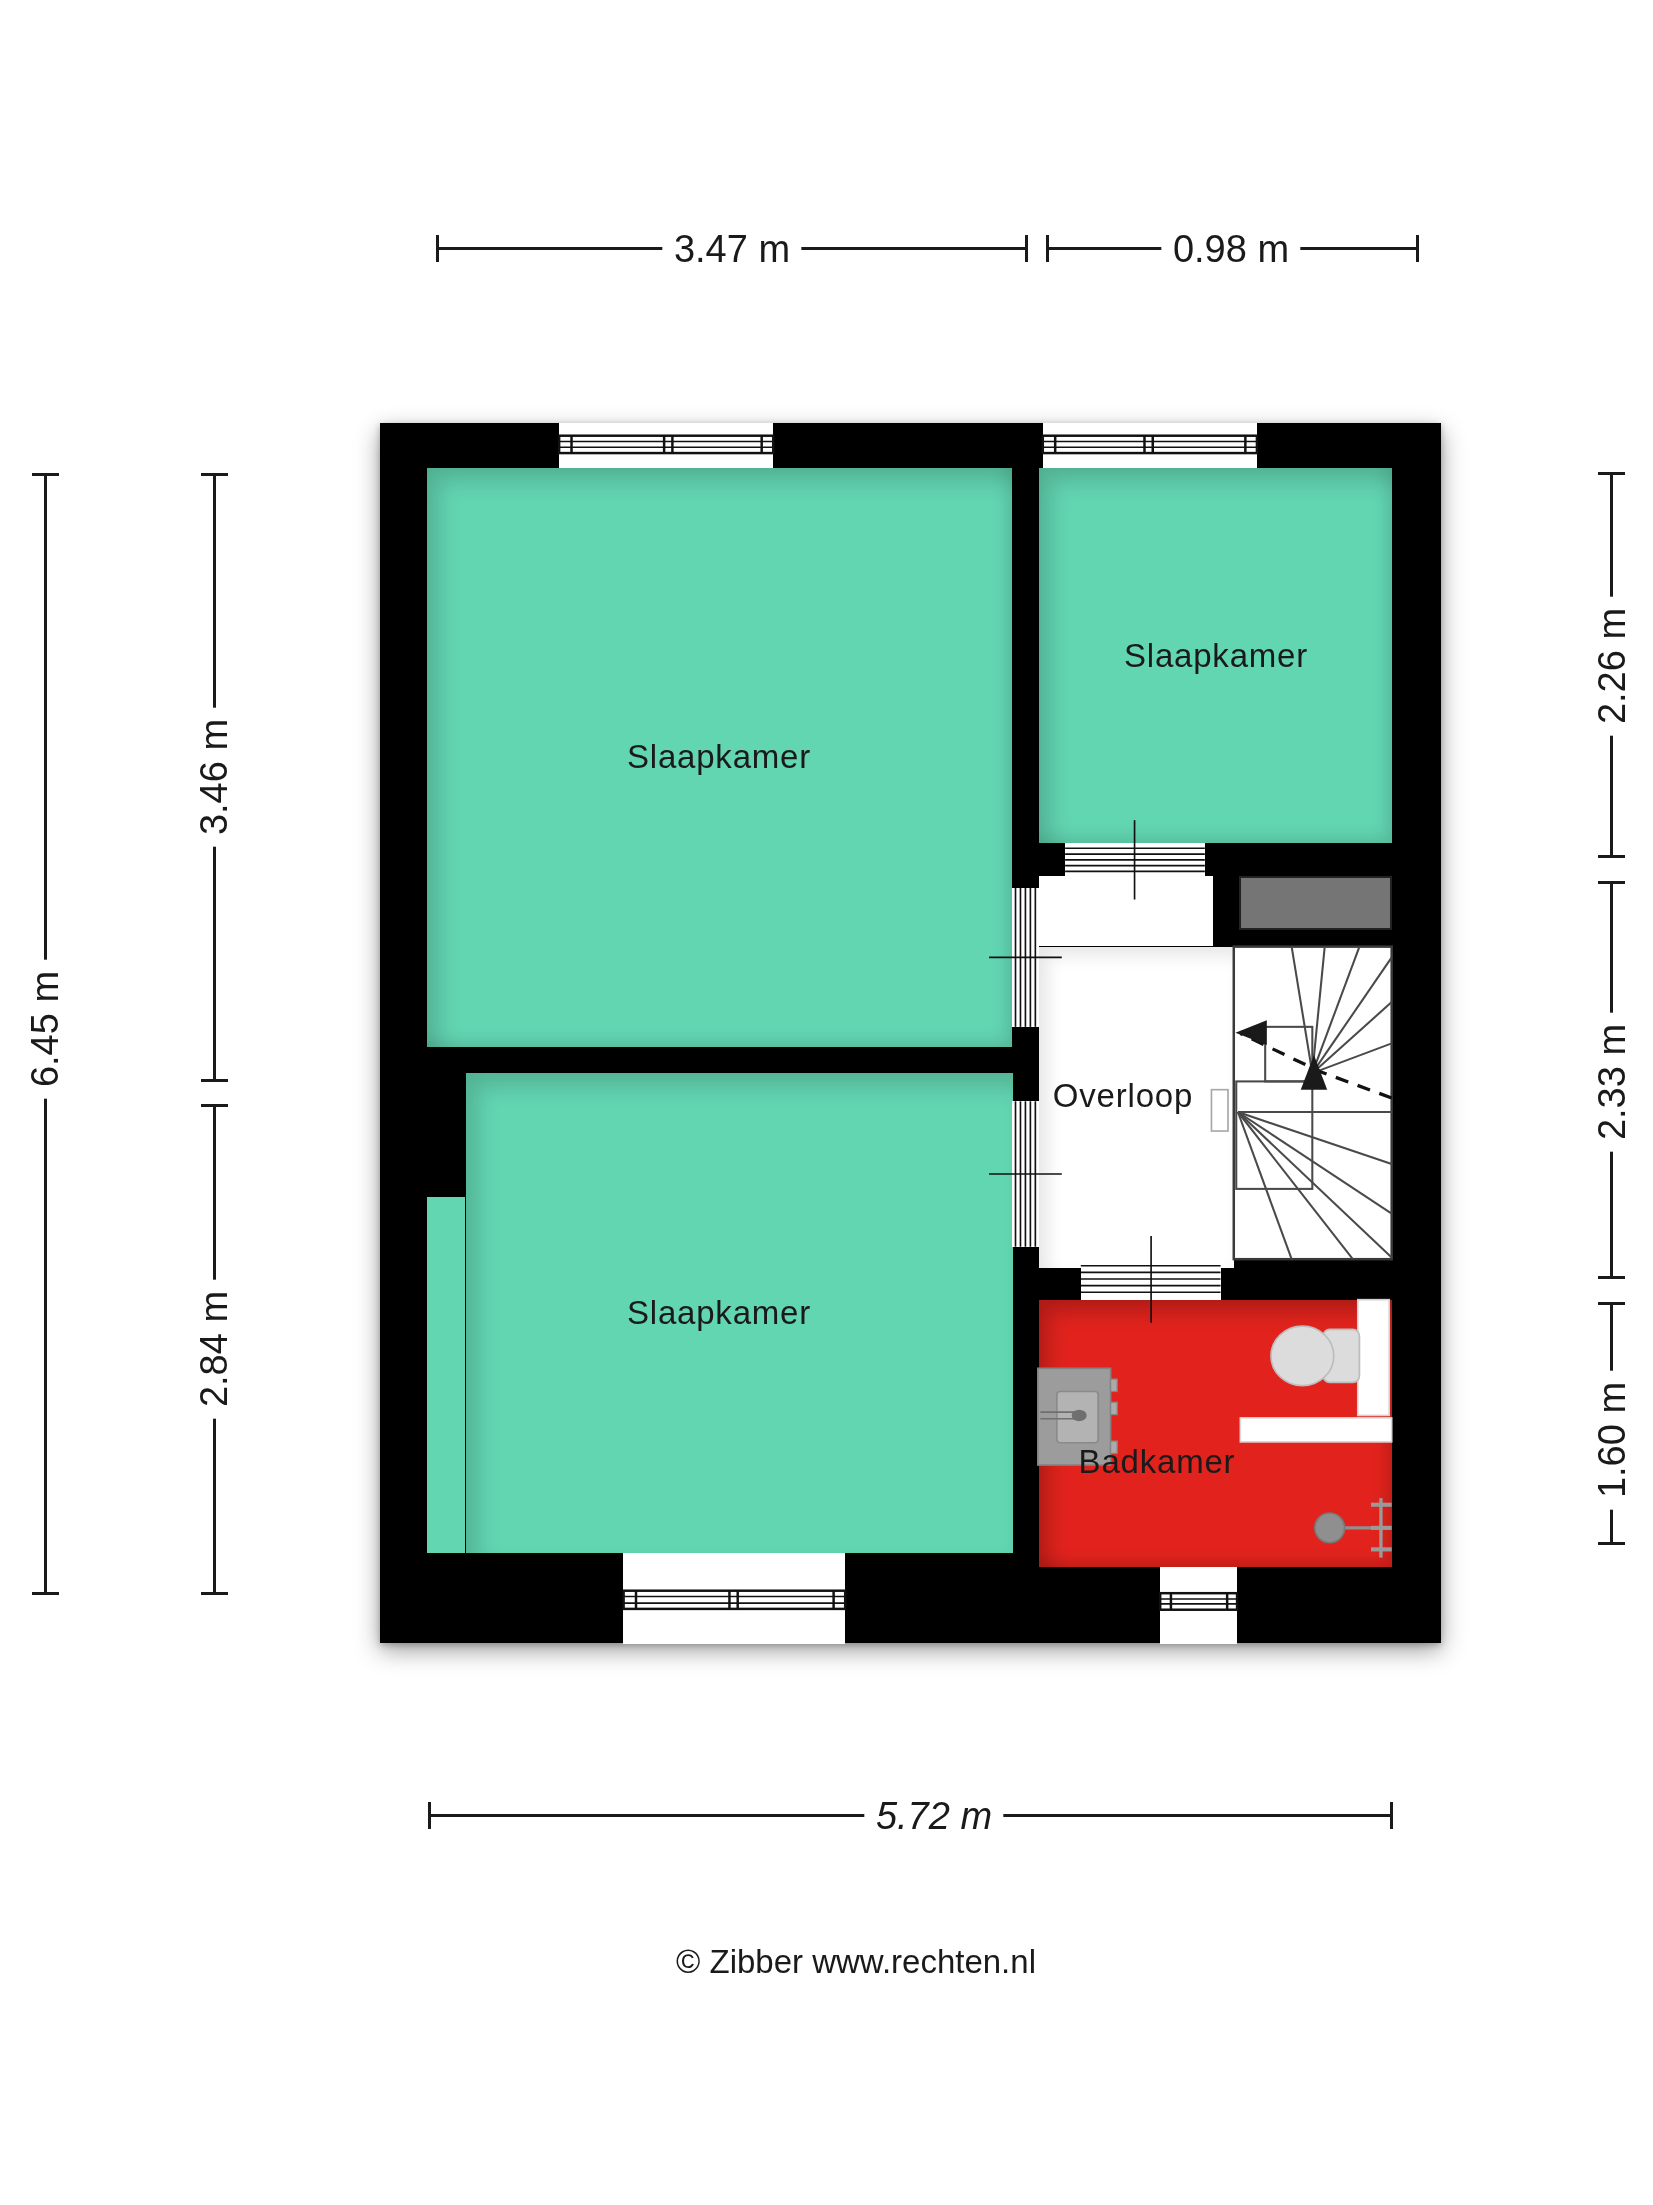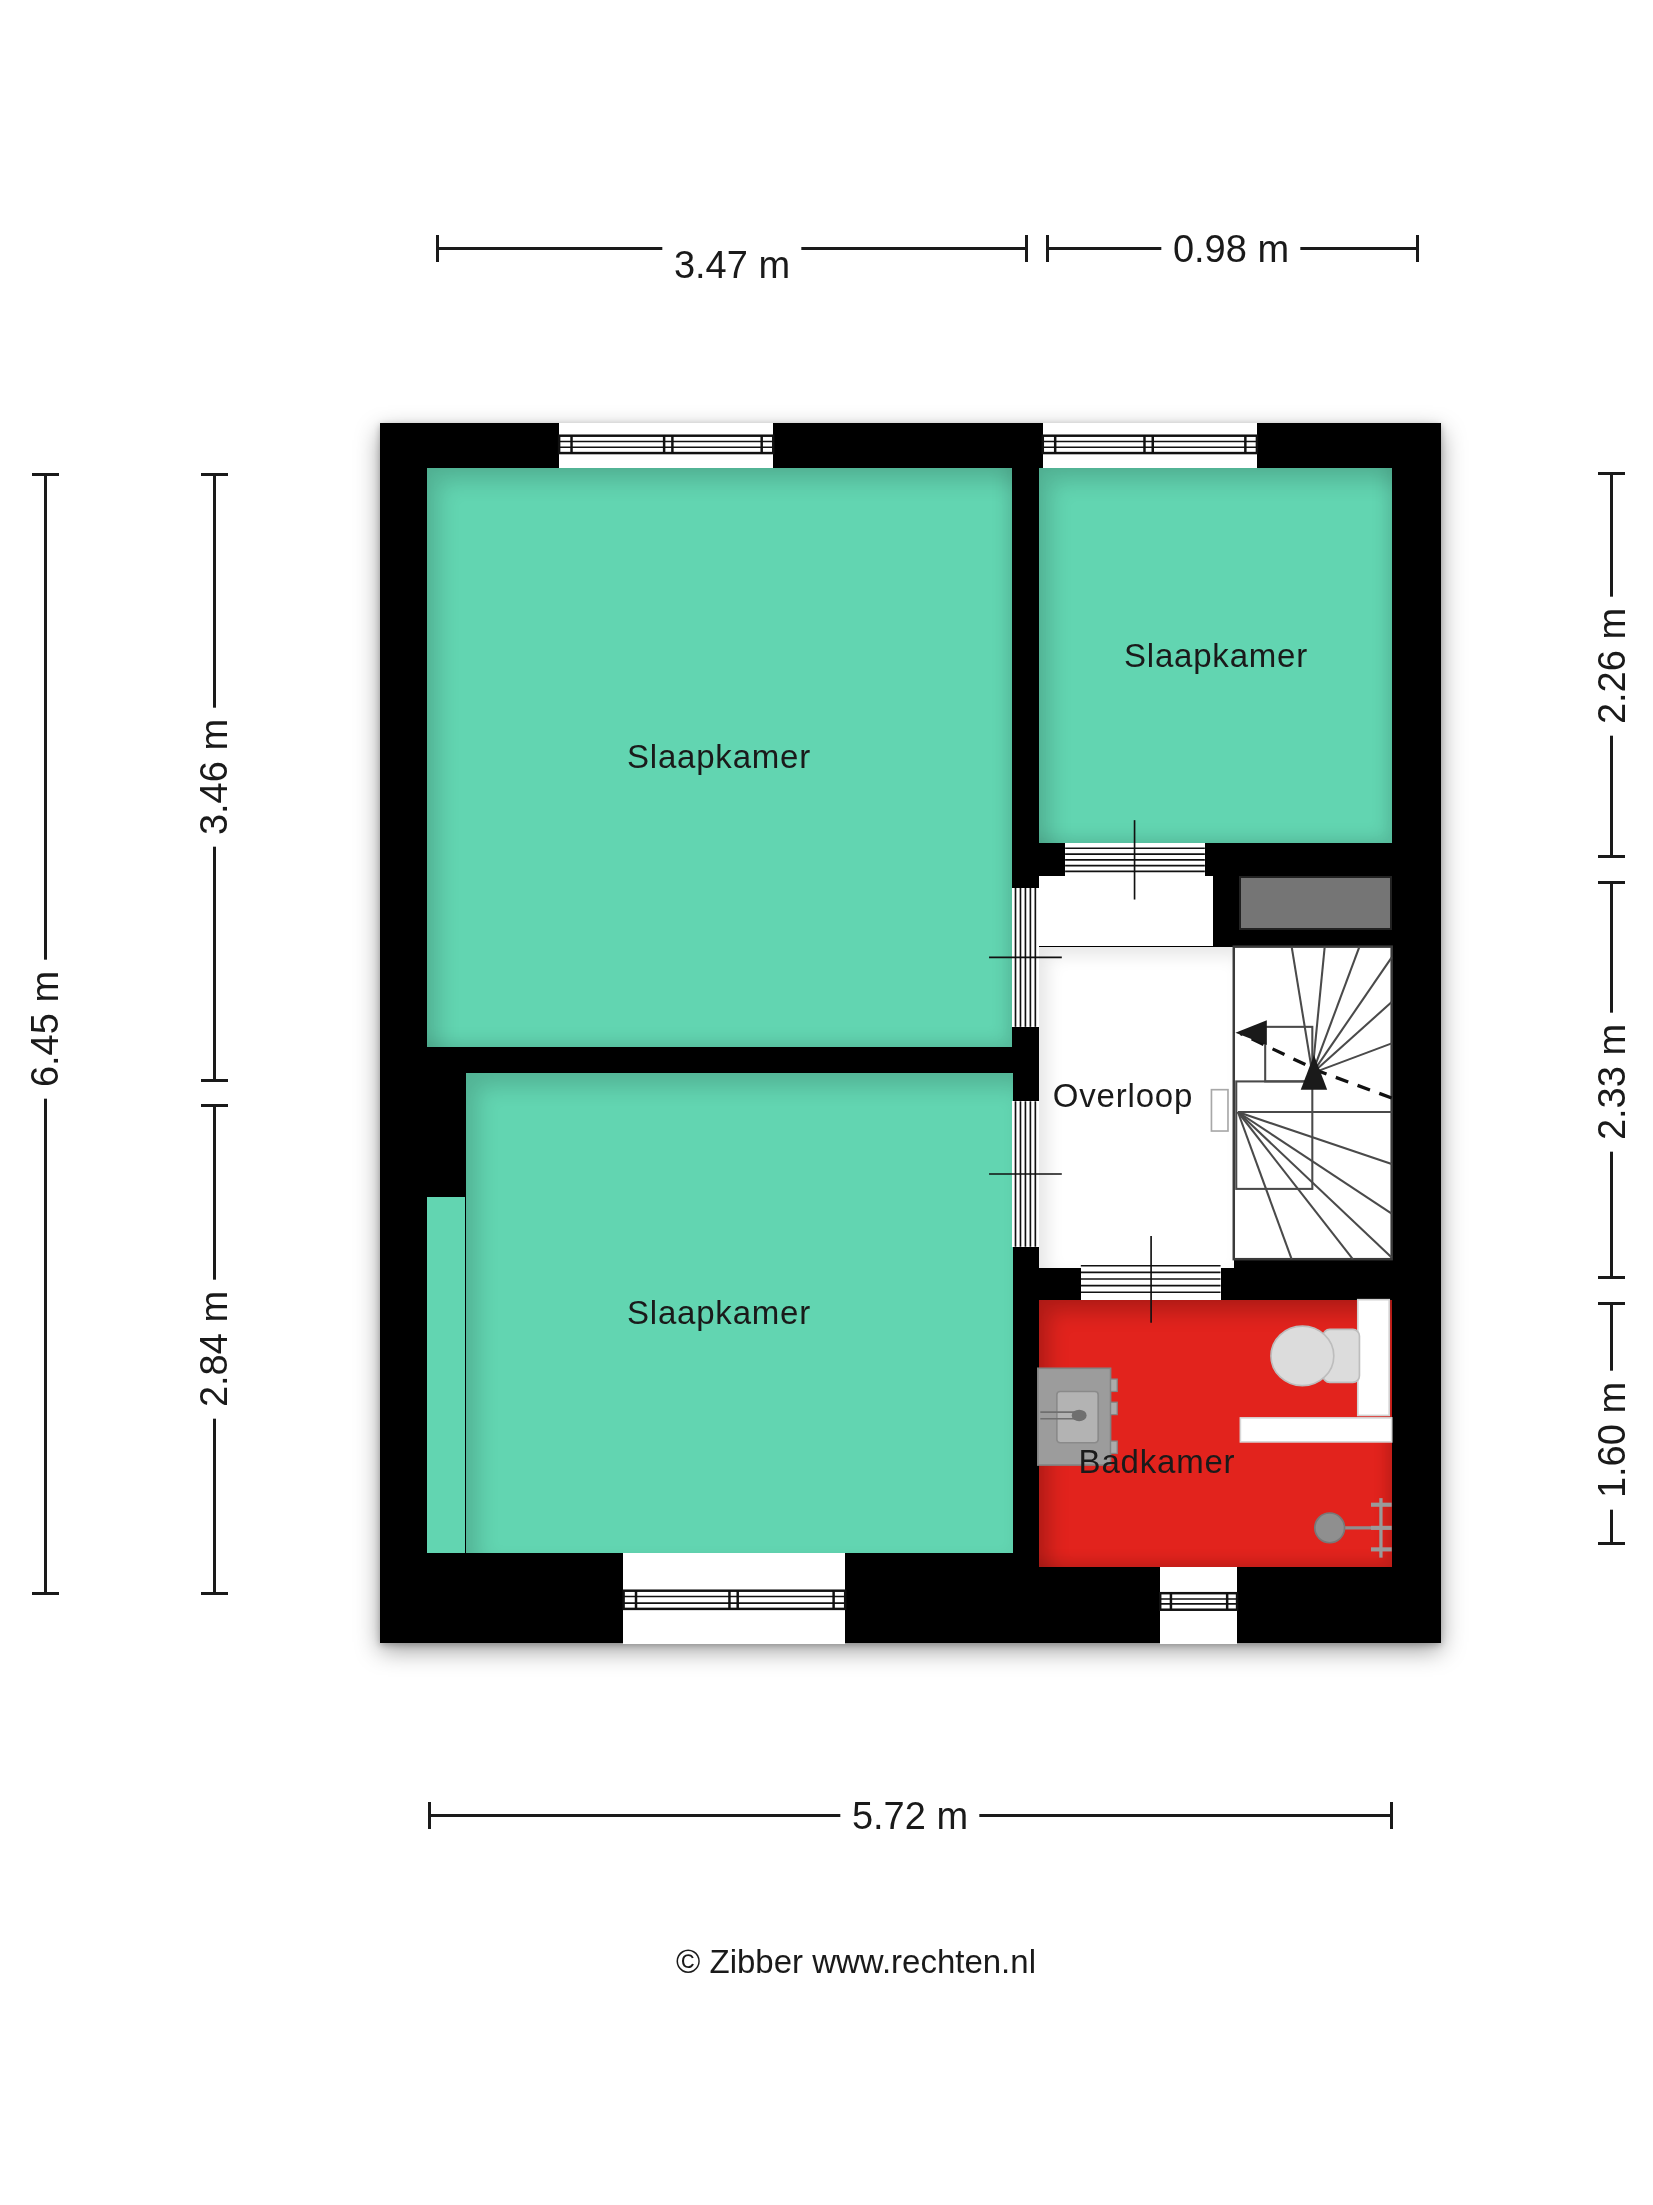--- a/index.html
+++ b/index.html
@@ -202,31 +202,31 @@
 
   <div class="room-label" style="left:719px;top:757px;">Slaapkamer</div>
   <div class="room-label" style="left:1216px;top:656px;">Slaapkamer</div>
   <div class="room-label" style="left:719px;top:1313px;">Slaapkamer</div>
   <div class="room-label" style="left:1123px;top:1096px;">Overloop</div>
   <div class="room-label" style="left:1157px;top:1462px;">Badkamer</div>
 
   <div class="dim-h" style="left:437px;top:247px;width:590px;"></div>
   <div class="tick-v" style="left:436px;top:235px;"></div>
   <div class="tick-v" style="left:1025px;top:235px;"></div>
-  <div class="dim-label" style="left:732px;top:249px;margin-top:16px;">3.47 m</div>
+  <div class="dim-label" style="left:732px;top:249px;">3.47 m</div>
 
   <div class="dim-h" style="left:1047px;top:247px;width:370px;"></div>
   <div class="tick-v" style="left:1046px;top:235px;"></div>
   <div class="tick-v" style="left:1416px;top:235px;"></div>
   <div class="dim-label" style="left:1231px;top:249px;">0.98 m</div>
 
   <div class="dim-h" style="left:429px;top:1814px;width:962px;"></div>
   <div class="tick-v" style="left:428px;top:1802px;"></div>
   <div class="tick-v" style="left:1390px;top:1802px;"></div>
-  <div class="dim-label" style="left:910px;top:1816px;">5.72 m</div>
+  <div class="dim-label" style="left:934px;top:1816px;font-style:italic;">5.72 m</div>
 
   <div class="dim-v" style="left:44px;top:474px;height:1120px;"></div>
   <div class="tick-h" style="left:32px;top:473px;"></div>
   <div class="tick-h" style="left:32px;top:1592px;"></div>
   <div class="dim-label vert" style="left:45px;top:1029px;">6.45 m</div>
 
   <div class="dim-v" style="left:213px;top:474px;height:607px;"></div>
   <div class="tick-h" style="left:201px;top:473px;"></div>
   <div class="tick-h" style="left:201px;top:1079px;"></div>
   <div class="dim-label vert" style="left:214px;top:777px;">3.46 m</div>

